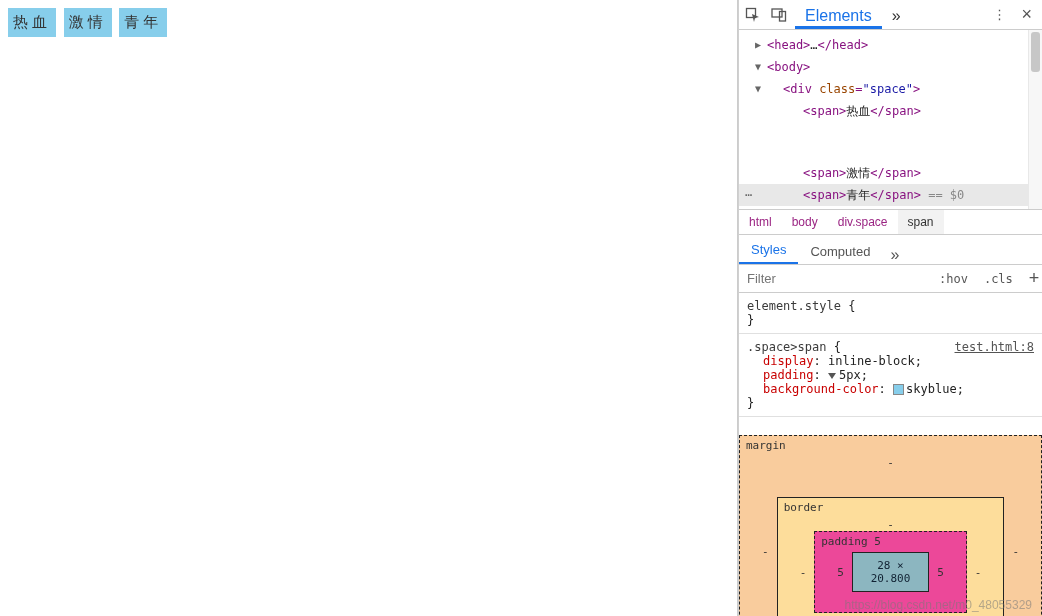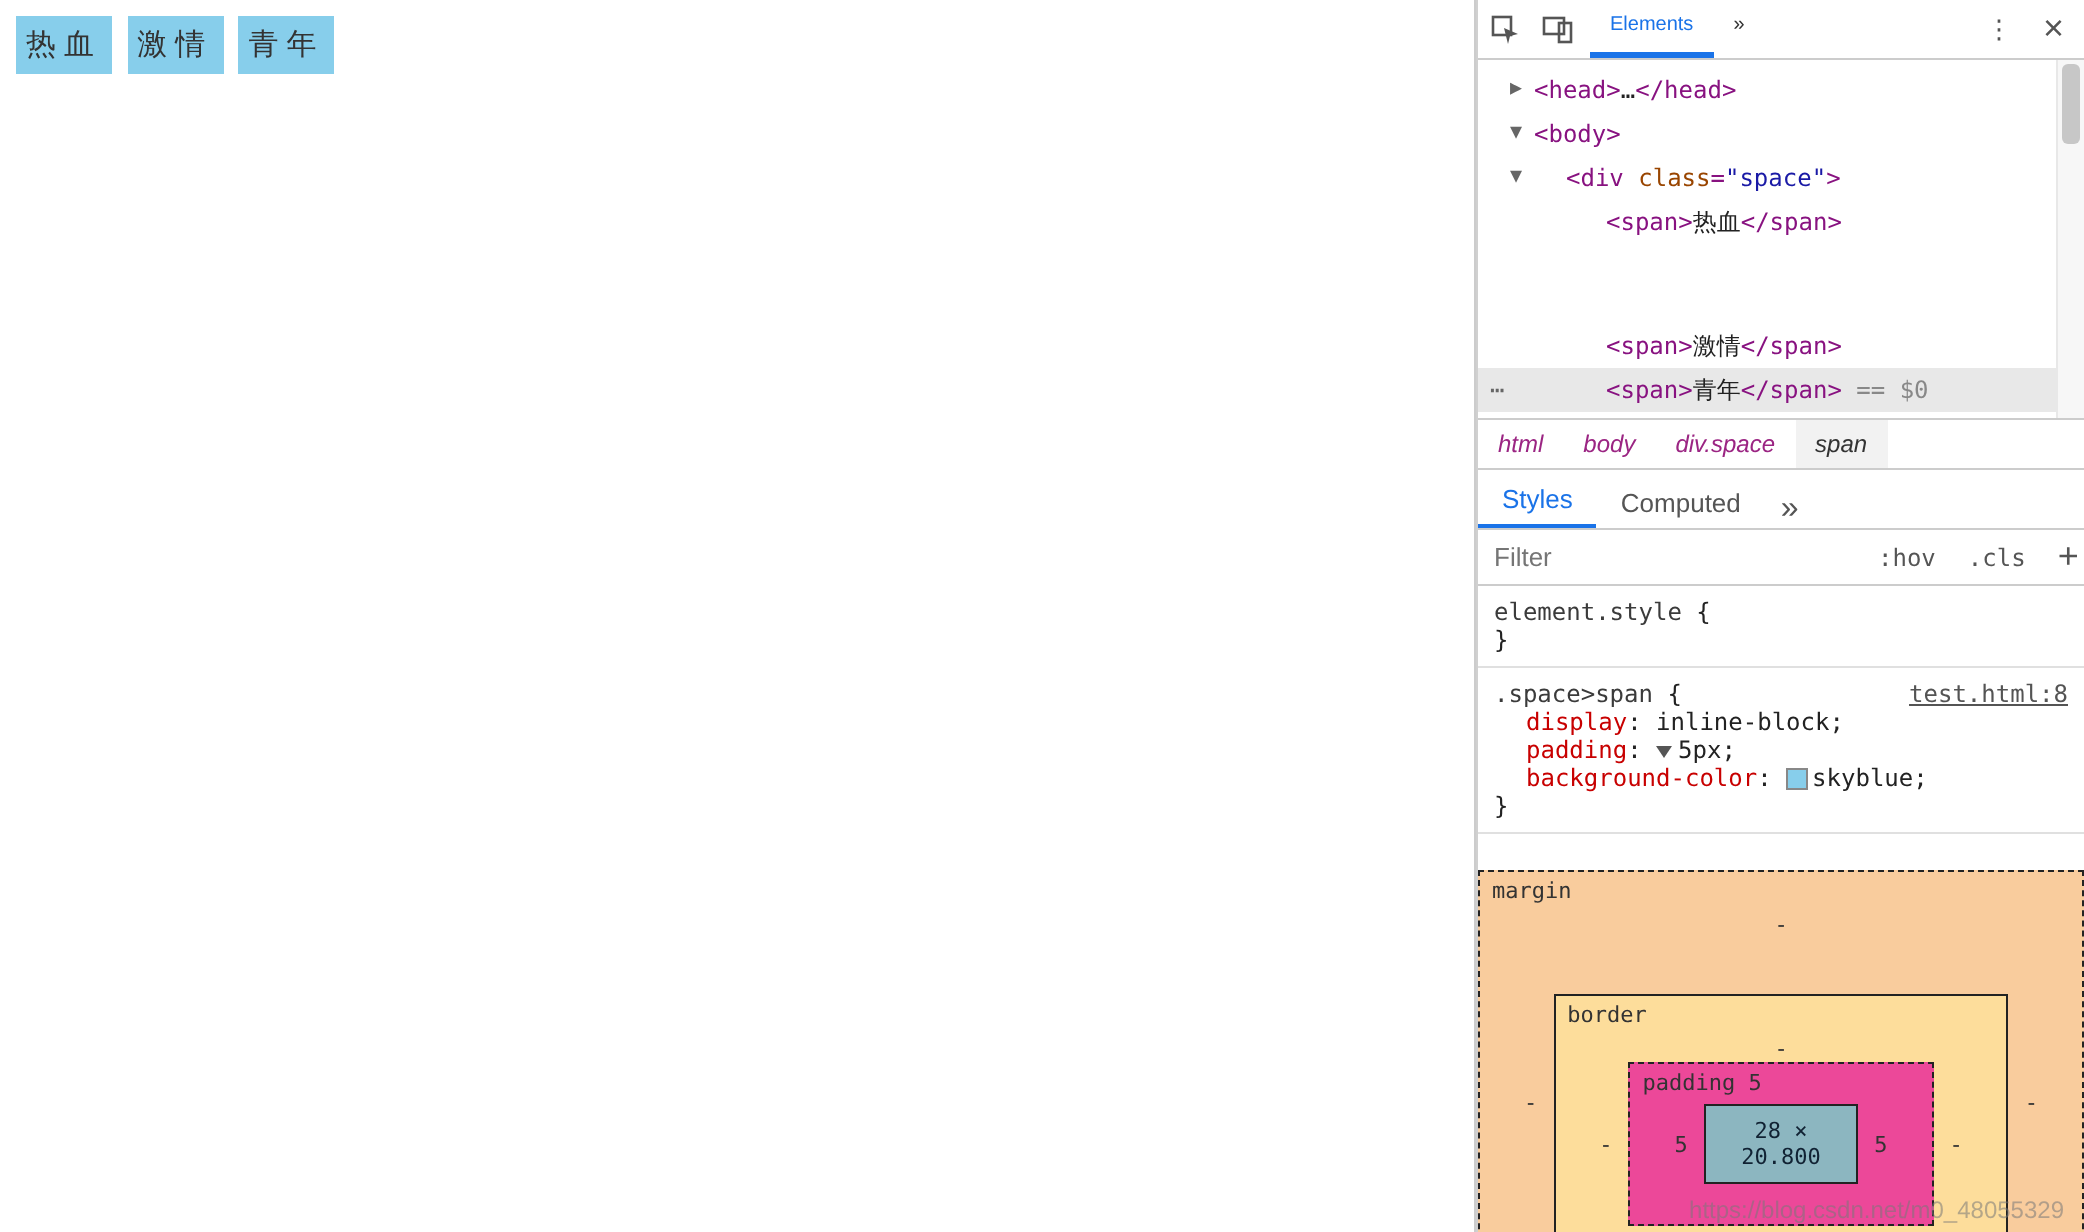--- a/index.html
+++ b/index.html
@@ -11,42 +11,42 @@
 .space > span { display: inline-block; padding: 5px; background-color: skyblue; margin-right: 4px; font-size: 15px; letter-spacing: 4px; }
 
 
 .devtools { width: 304px; display: flex; flex-direction: column; background: #fff; border-left: 1px solid #d0d0d0; }
 
 
 .dt-toolbar { display: flex; align-items: center; height: 30px; border-bottom: 1px solid #ccc; padding: 0 4px; gap: 6px; }
 .dt-toolbar .icon-btn { width: 20px; height: 20px; display: flex; align-items: center; justify-content: center; color: #555; cursor: pointer; }
 .dt-toolbar .icon-btn svg { display:block; }
 .dt-tabs { display: flex; align-items: stretch; height: 100%; }
-.dt-tab { padding: 7px 10px 0 10px; font-size: 10px; color: #333; cursor:pointer; height:100%; }
+.dt-tab { padding: 7px 10px 0 10px; font-size: 16px; color: #333; cursor:pointer; height:100%; }
 .dt-tab.active { color: #1a73e8; border-bottom: 3px solid #1a73e8; }
 .dt-toolbar .spacer { flex: 1; }
 .close-x { font-size: 18px; color: #555; padding: 0 6px; cursor:pointer; }
 
 
 .dom-tree { font-family: Menlo, Consolas, monospace; font-size: 12px; padding: 4px 0 8px 0; position: relative; border-bottom: 1px solid #ccc; flex: 0 0 auto; max-height: 180px; overflow:hidden; }
 .dom-line { white-space: nowrap; padding: 1px 0 1px 28px; position: relative; line-height: 20px; }
 .dom-line.sel { background: #e8e8e8; }
 .dom-line .ellipsis { position: absolute; left: 6px; color: #666; }
 .dom-line .arrow { position: absolute; left: 16px; color: #666; font-size: 10px; }
 .tag-angle { color: #881280; }
 .attr-name { color: #994500; }
 .attr-val  { color: #1a1aa6; }
 .dom-text  { color: #222; }
 .sel-hint  { color: #888; }
 .dom-scroll { position:absolute; right:0; top:0; bottom:0; width:14px; background:#f7f7f7; border-left:1px solid #e8e8e8; }
 .dom-scroll-thumb { position:absolute; left:2px; right:2px; top:2px; height:40px; background:#c7c7c7; border-radius:3px; }
 
 
 .breadcrumb { display:flex; border-bottom:1px solid #ccc; font-size:12px; }
-.breadcrumb span { padding:5px 10px; color:#9b2583; cursor:pointer;font-style:italic; }
+.breadcrumb span { padding:5px 10px; color:#9b2583; cursor:pointer; }
 .breadcrumb span.active { background:#f2f2f2; color:#333; }
 
 
 .styles-tabs { display:flex; align-items:flex-end; border-bottom:1px solid #ccc; }
 .styles-tab { padding:7px 12px 5px 12px; font-size:13px; color:#555; cursor:pointer; }
 .styles-tab.active { color:#1a73e8; border-bottom:2px solid #1a73e8; }
 .styles-tabs .more { padding:0 8px; font-size:16px; color:#555; }
 
 .filter-row { display:flex; align-items:center; border-bottom:1px solid #ccc; }
 .filter-row input { flex:1; border:none; outline:none; padding:6px 8px; font-size:13px; color:#555; }

